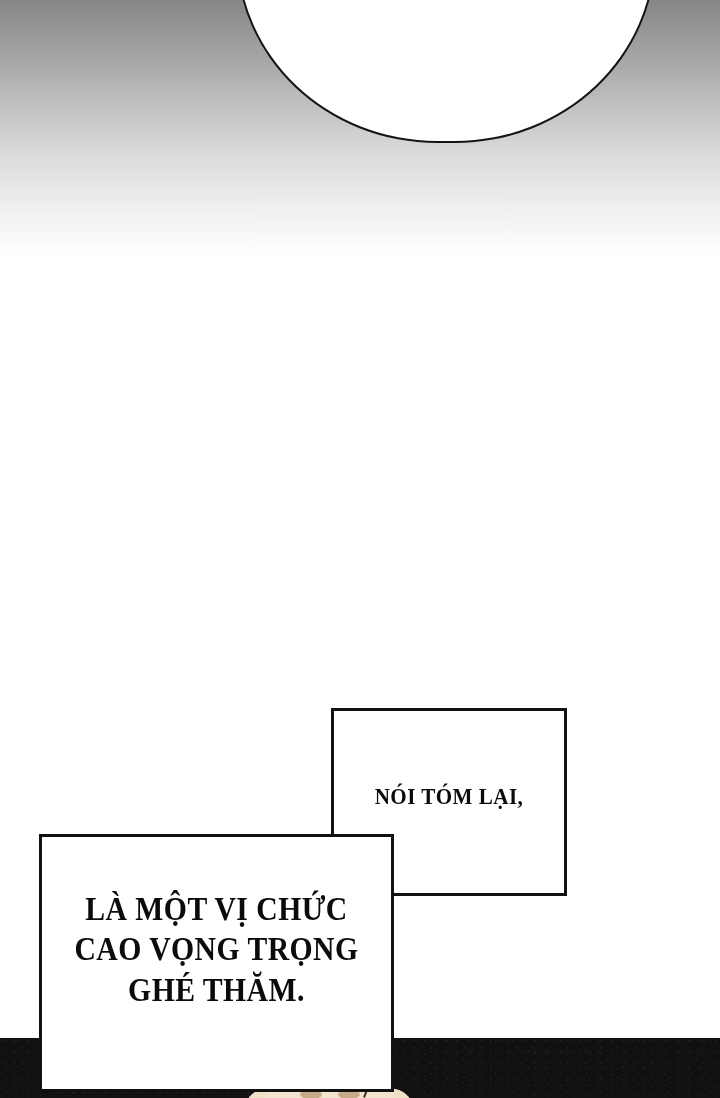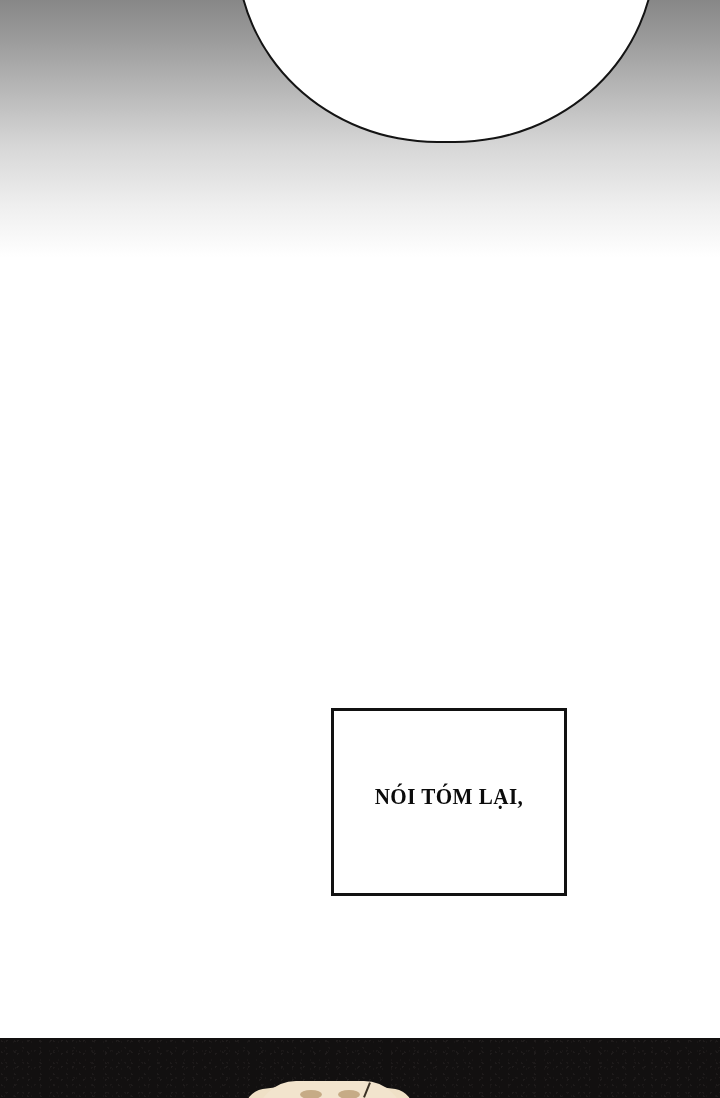--- a/index.html
+++ b/index.html
@@ -204,14 +204,21 @@
   <div class="figure-shoulder-right"></div>
   <div class="figure-head"></div>
   <div class="figure-detail-a"></div>
   <div class="figure-detail-b"></div>
   <div class="figure-line"></div>
 
   <div class="narration-box-upper">
     <div class="narration-text">NÓI TÓM LẠI,</div>
   </div>
 
+  <div class="narration-box-lower">
+    <div class="narration-text">
+      <span class="line">LÀ MỘT VỊ CHỨC</span>
+      <span class="line">CAO VỌNG TRỌNG</span>
+      <span class="line">GHÉ THĂM.</span>
+    </div>
+  </div>
 
 </div>
 
 </body></html>

